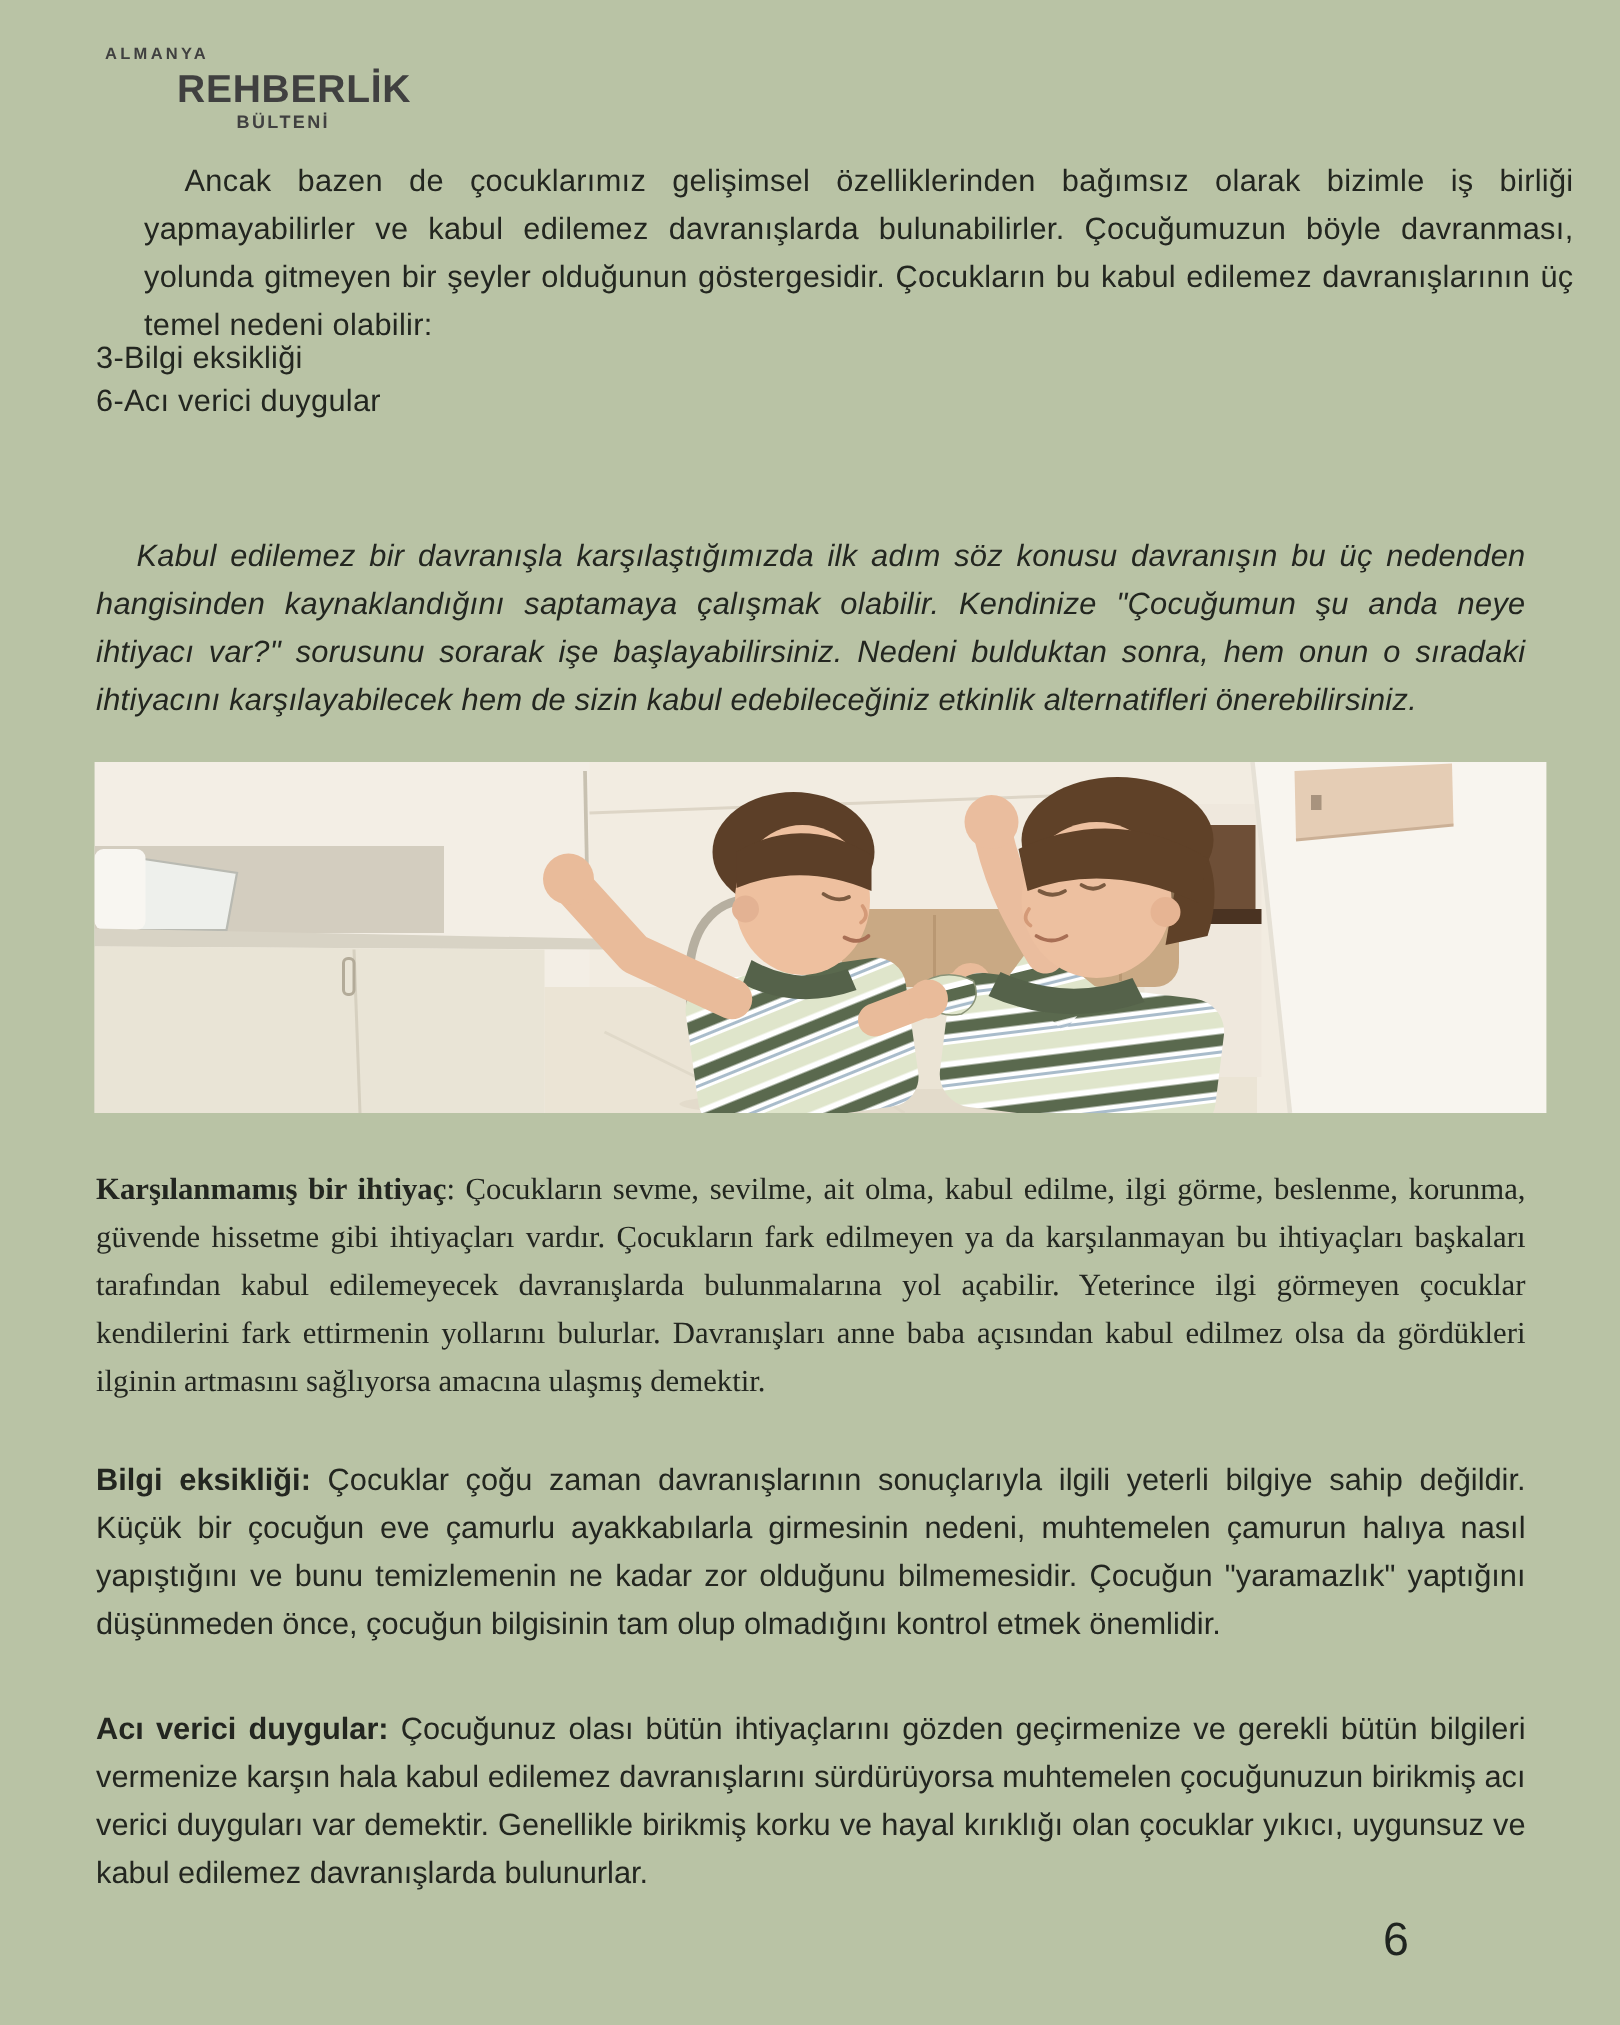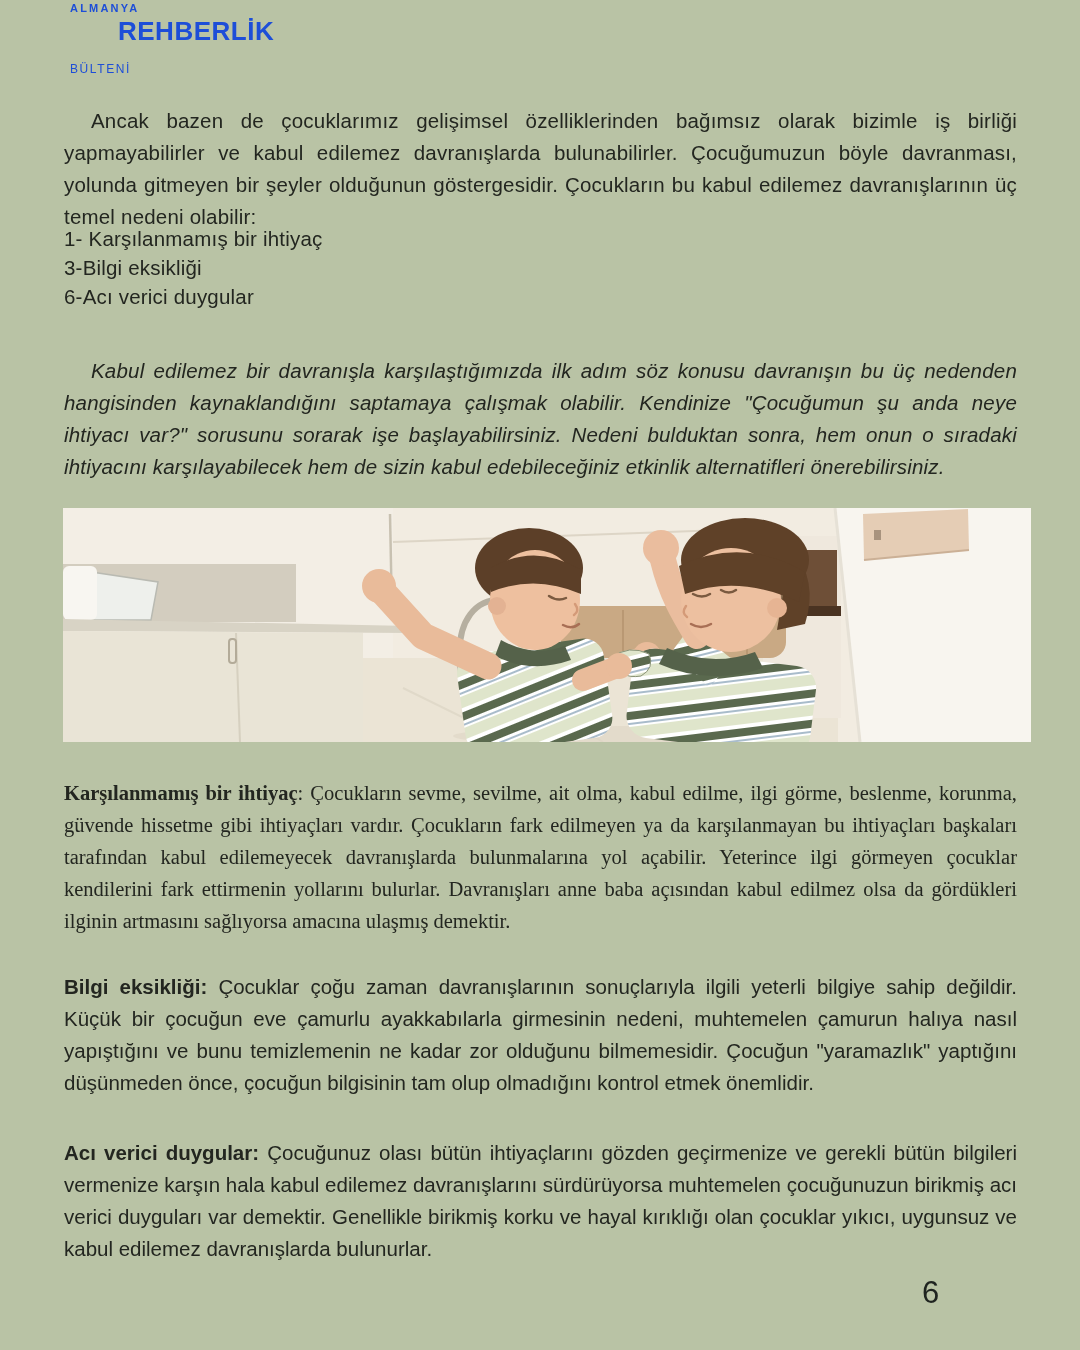--- a/index.html
+++ b/index.html
@@ -7,34 +7,34 @@
     width:1080px;height:1350px;
     background:#b9c3a5;
     font-family:"Liberation Sans",sans-serif;
     color:#232620;
     position:relative;
     overflow:hidden;
   }
   .page{position:absolute;inset:0;}
 
   
-  .masthead{position:absolute;left:70px;top:0;color:#1d4ed8;width:150px;}
+  .masthead{position:absolute;left:70px;top:28px;color:#404040;width:150px;}
   .m1{font-size:11px;font-weight:bold;letter-spacing:2.2px;line-height:16px;}
   .m2{font-size:26px;font-weight:bold;letter-spacing:.5px;line-height:30px;margin-left:48px;}
-  .m3{font-size:12px;font-weight:normal;letter-spacing:1.6px;line-height:15px;margin-top:16px;}
+  .m3{font-size:12px;font-weight:bold;letter-spacing:1.6px;line-height:15px;text-align:right;}
 
   
   .para{
     position:absolute;left:64px;width:953px;
     font-size:20.5px;line-height:32px;
     text-align:justify;
     letter-spacing:.2px;
   }
   .indent{text-indent:27px;}
-  #p1{top:84px;}
+  #p1{top:84px;margin-left:32px;}
   #list{top:224px;line-height:29px;text-align:left;}
   #p2{top:334px;font-style:italic;}
   #sec1{top:756px;letter-spacing:0;font-family:Liberation Serif, serif;}
   #sec2{top:950px;letter-spacing:0;}
   #sec3{top:1116px;letter-spacing:0;}
   .lead{font-weight:bold;}
 
   .photo{position:absolute;left:63px;top:508px;width:968px;height:234px;}
   .photo svg{display:block;width:100%;height:100%;}
 
@@ -47,21 +47,20 @@
 
   <div class="masthead">
     <div class="m1">ALMANYA</div>
     <div class="m2">REHBERLİK</div>
     <div class="m3">BÜLTENİ</div>
   </div>
 
   <p class="para indent" id="p1">Ancak bazen de çocuklarımız gelişimsel özelliklerinden bağımsız olarak bizimle iş birliği yapmayabilirler ve kabul edilemez davranışlarda bulunabilirler. Çocuğumuzun böyle davranması, yolunda gitmeyen bir şeyler olduğunun göstergesidir. Çocukların bu kabul edilemez davranışlarının üç temel nedeni olabilir:</p>
 
   <div class="para" id="list">
-    <div>1- Karşılanmamış bir ihtiyaç</div>
     <div>3-Bilgi eksikliği</div>
     <div>6-Acı verici duygular</div>
   </div>
 
   <p class="para indent" id="p2">Kabul edilemez bir davranışla karşılaştığımızda ilk adım söz konusu davranışın bu üç nedenden hangisinden kaynaklandığını saptamaya çalışmak olabilir. Kendinize "Çocuğumun şu anda neye ihtiyacı var?" sorusunu sorarak işe başlayabilirsiniz. Nedeni bulduktan sonra, hem onun o sıradaki ihtiyacını karşılayabilecek hem de sizin kabul edebileceğiniz etkinlik alternatifleri önerebilirsiniz.</p>
 
   <div class="photo" role="img" aria-label="İki erkek çocuk aydınlık bir evde kavga ediyor — yeşil çizgili tişörtlü, yumruklar havada">
     <svg viewBox="0 0 968 234" preserveAspectRatio="none">
       <defs>
         <pattern id="stripes" width="30" height="30" patternUnits="userSpaceOnUse" patternTransform="rotate(-14)">

